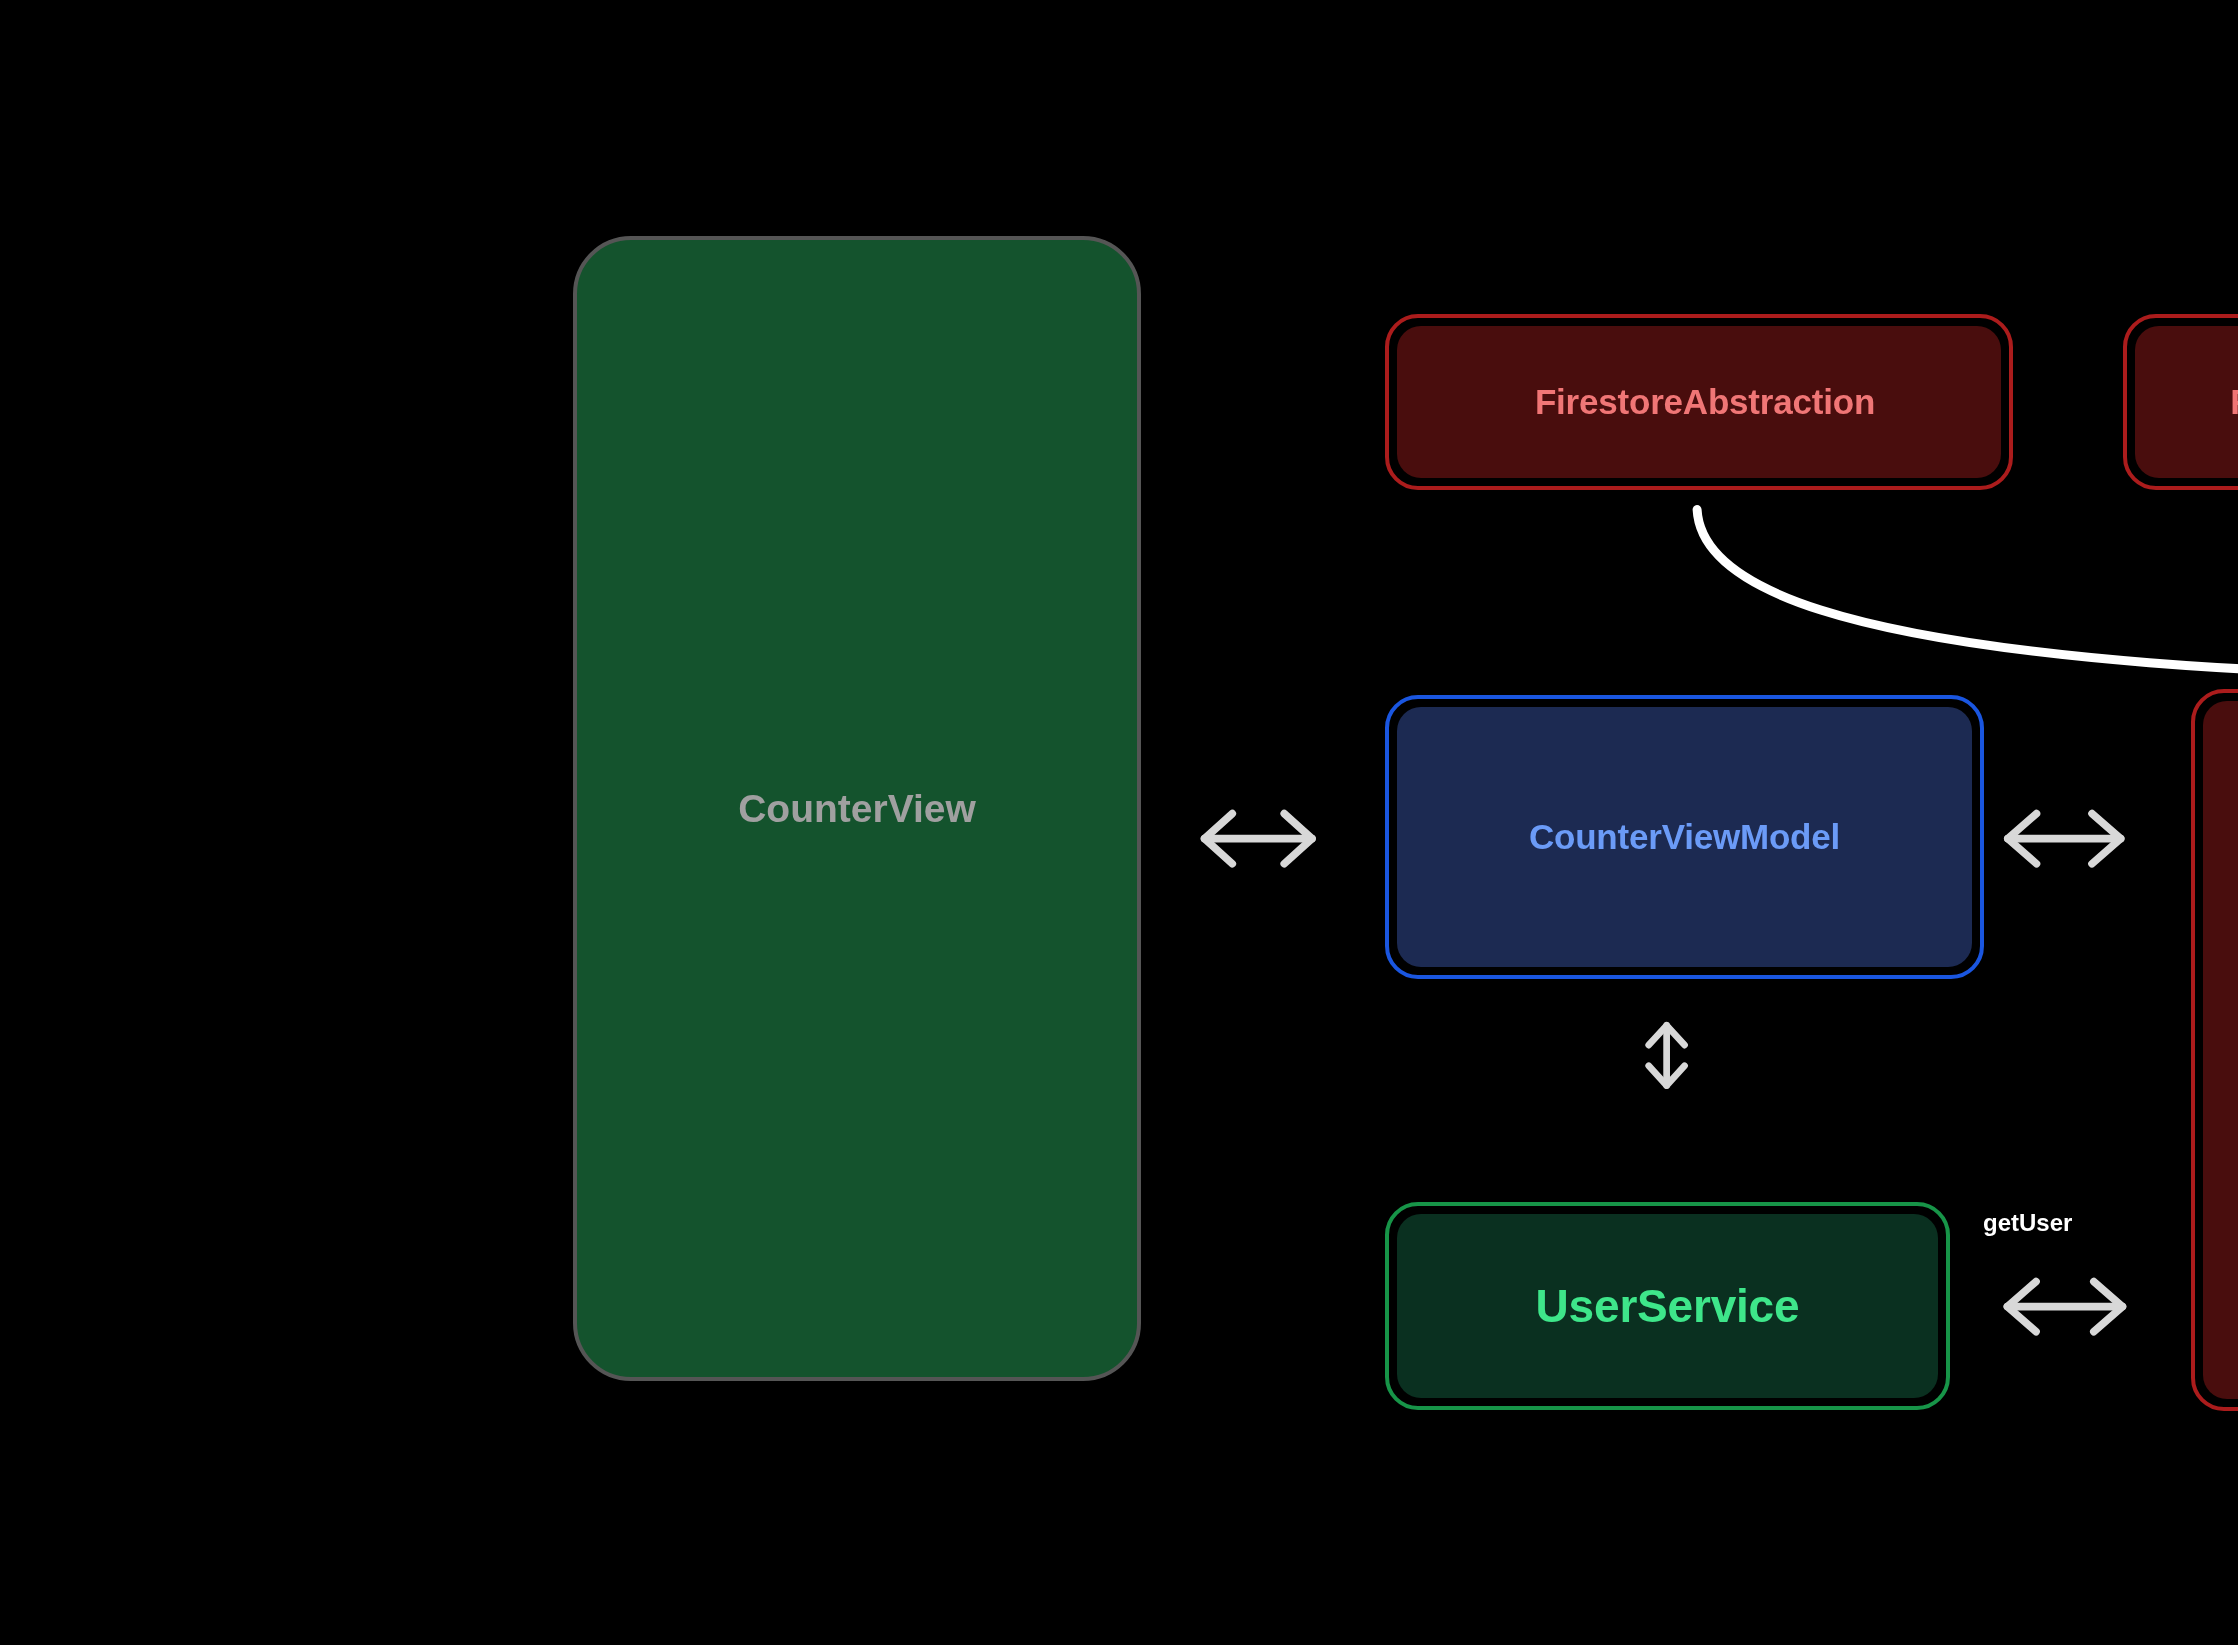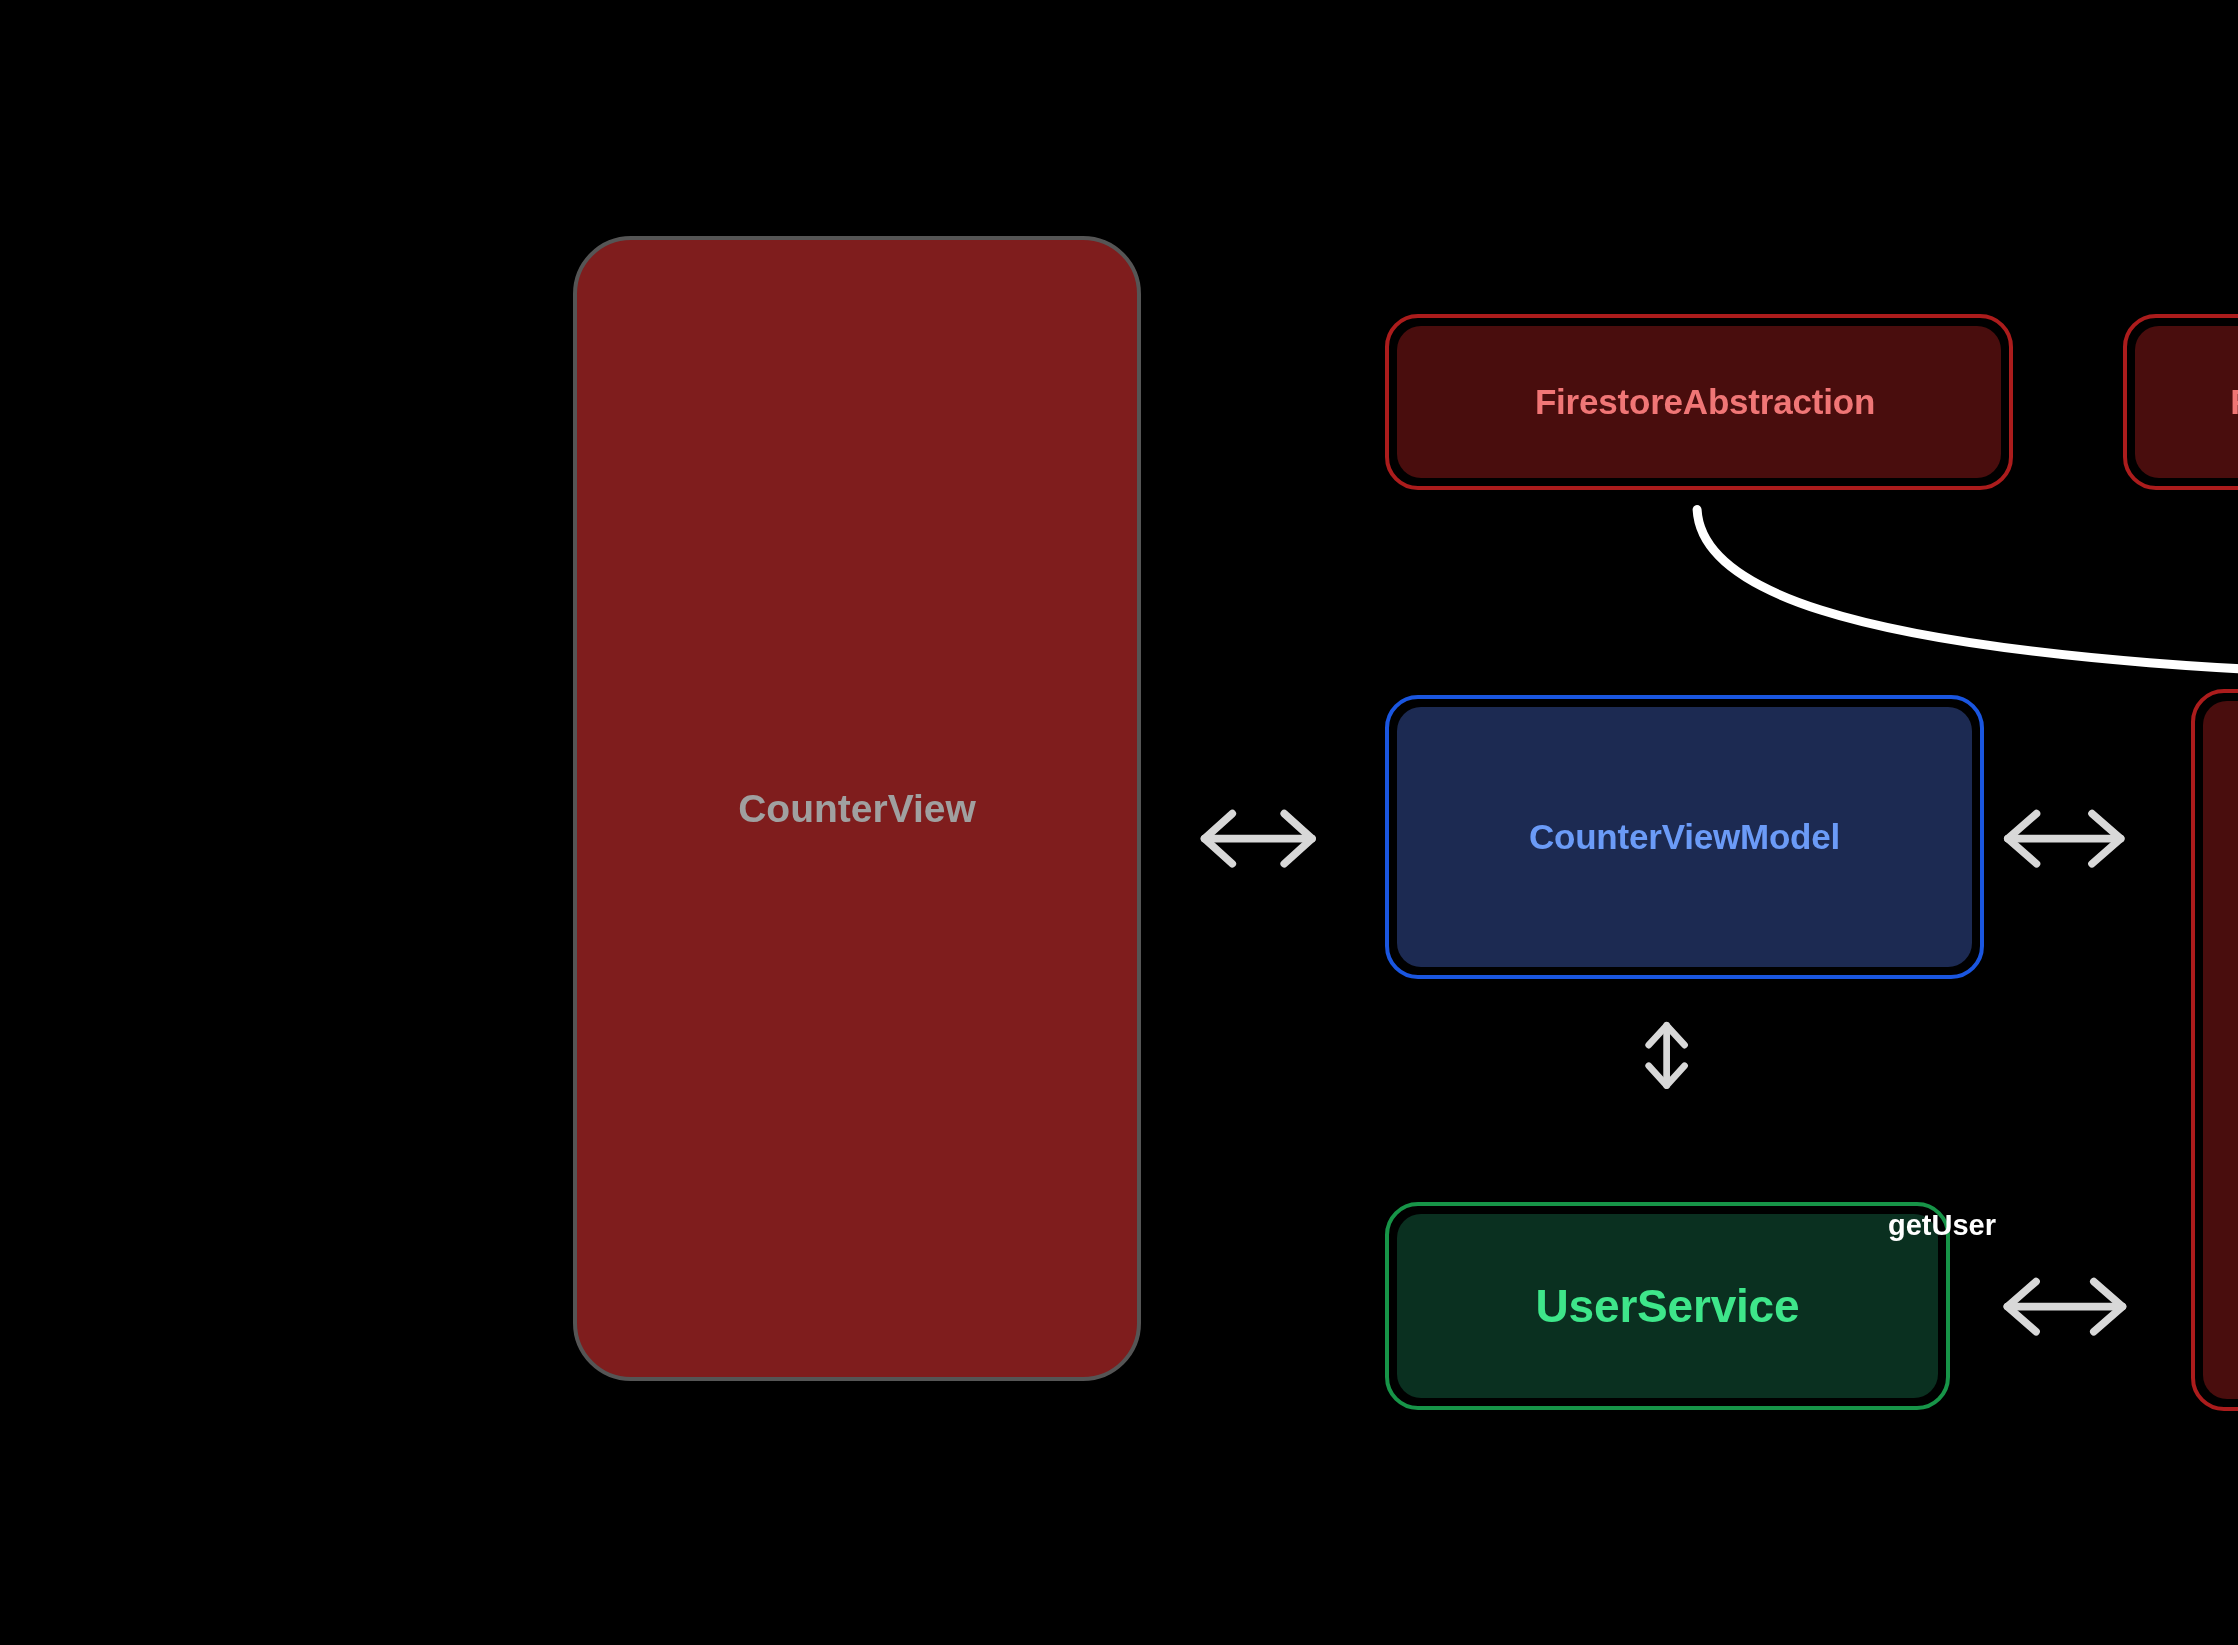--- a/index.html
+++ b/index.html
@@ -93,21 +93,21 @@
     font-weight: bold;
     white-space: nowrap;
     z-index: 6;
   }
 </style>
 </head>
 <body>
 
 <div id="canvas">
 
-  <div id="counter-view" style="left: 573px; top: 236px; width: 568px; height: 1145px; border-color: rgb(85, 85, 85); background: #7f1d1d;">
+  <div id="counter-view" style="left: 573px; top: 236px; width: 568px; height: 1145px; border-color: rgb(85, 85, 85); background: #14532d;">
     <span class="label" style="color: rgb(160, 160, 160); font-size: 39px;">CounterView</span>
   </div>
 
   <div class="node" id="firestore-abstraction" style="left: 1397px; top: 326px; width: 604px; height: 152px;">
     <span class="outer" style="border-color: rgb(171, 28, 28);"></span>
     <span class="inner" style="background: rgb(73, 13, 13);"></span>
     <span class="label" style="color: rgb(240, 118, 118); font-size: 35px; margin-left: 12px;">FirestoreAbstraction</span>
   </div>
 
   <div class="node" id="firebase-auth-abstraction" style="left: 2135px; top: 326px; width: 604px; height: 152px;">
@@ -127,21 +127,21 @@
     <span class="inner" style="background: rgb(73, 13, 13);"></span>
 
   </div>
 
   <div class="node" id="user-service" style="left: 1397px; top: 1214px; width: 541px; height: 184px;">
     <span class="outer" style="border-color: rgb(23, 148, 72);"></span>
     <span class="inner" style="background: rgb(10, 48, 32);"></span>
     <span class="label" style="color: rgb(62, 230, 138); font-size: 46px;">UserService</span>
   </div>
 
-  <div class="edge-label" id="get-user-label" style="left:1888px; top:1209px; font-size:29px;">getUser</div>
+  <div class="edge-label" id="get-user-label" style="left:1983px; top:1209px; font-size:24px;">getUser</div>
 
   <svg id="arrows" viewBox="0 0 7430 3676">
 
     <g id="arrow-view-viewmodel" stroke="#d8d8d8" stroke-width="17" fill="none" stroke-linecap="round" stroke-linejoin="round">
       <line x1="2690" y1="1873" x2="2930" y2="1873"></line>
       <polyline points="2752,1817 2690,1873 2752,1929"></polyline>
       <polyline points="2868,1817 2930,1873 2868,1929"></polyline>
     </g>
 
     <g id="arrow-viewmodel-repository" stroke="#d8d8d8" stroke-width="17" fill="none" stroke-linecap="round" stroke-linejoin="round">

